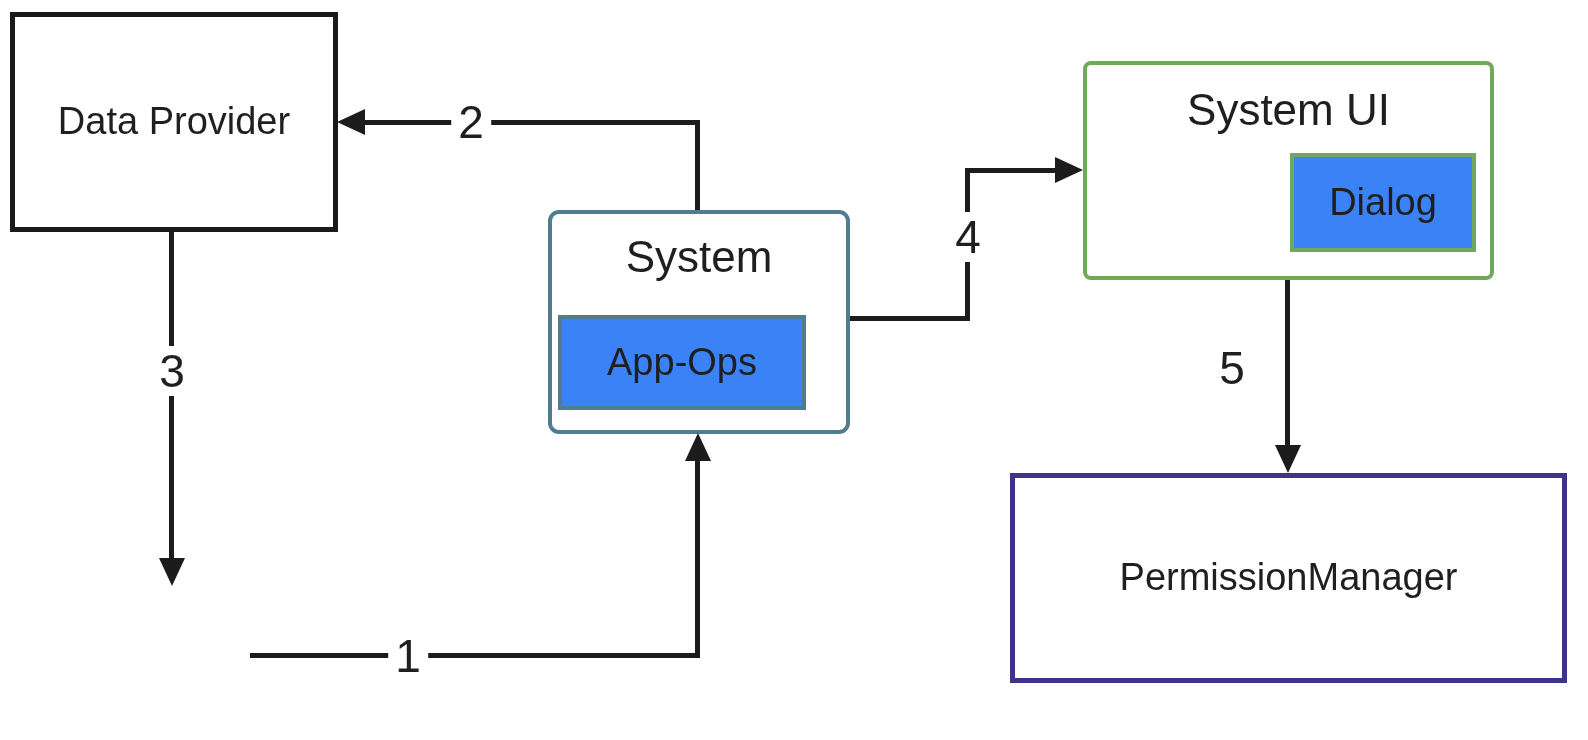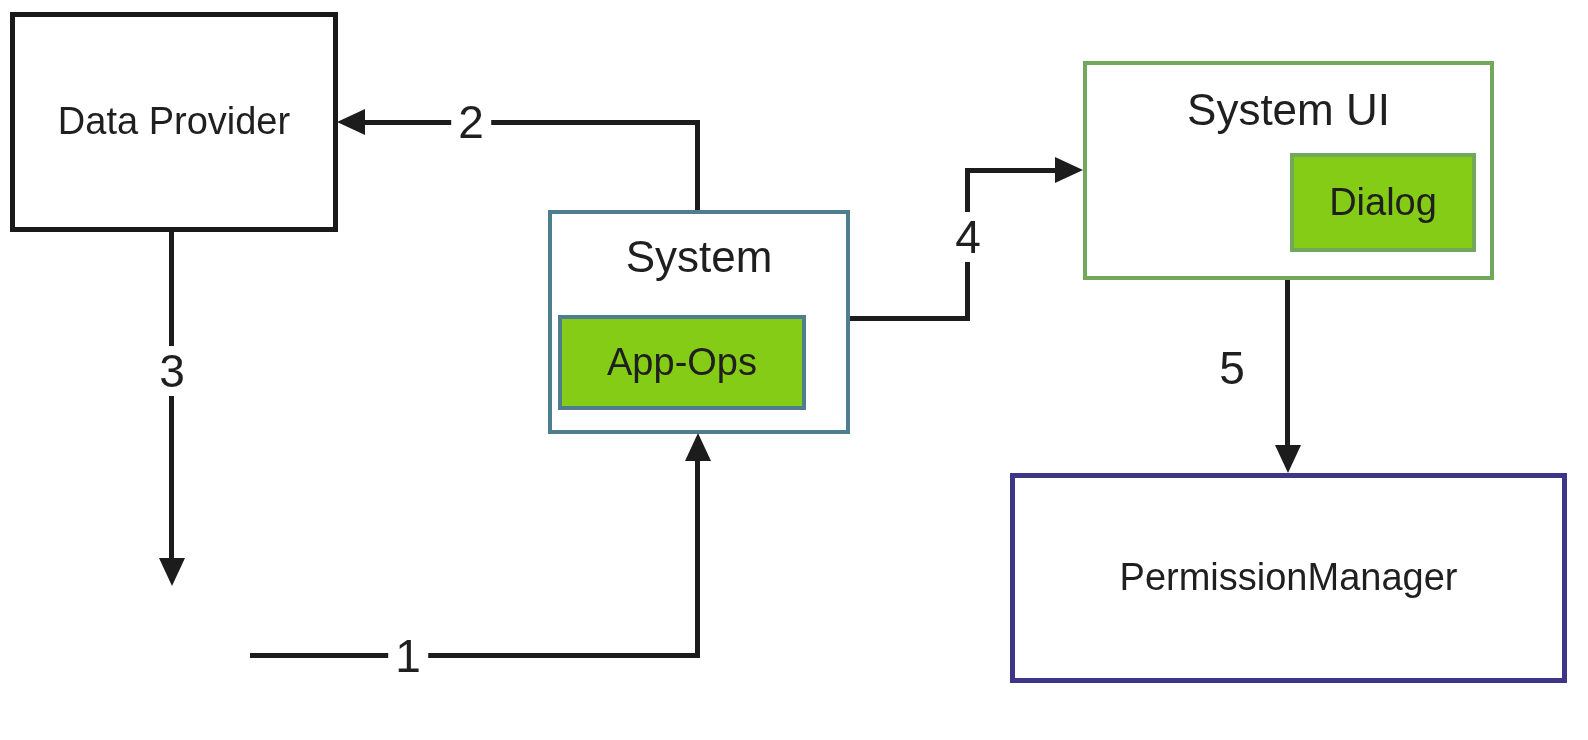--- a/index.html
+++ b/index.html
@@ -24,21 +24,21 @@
     line-height:1.1;
     white-space:nowrap;
   }
   .node.titled{
     justify-content:flex-start;
     flex-direction:column;
   }
   .subnode{
     position:absolute;
     box-sizing:border-box;
-    background:#84cc16;
+    background:#3b82f6;
     display:flex;
     align-items:center;
     justify-content:center;
   }
   
   #node-data-provider{left:10px;top:12px;width:328px;height:220px;border:5px solid #1a1a1a;}
   #node-app{left:102px;top:586px;width:148px;height:136px;border:4px solid #dd736d;}
   #node-system{left:548px;top:210px;width:302px;height:224px;border:4px solid #4d7d8e;}
   #node-system .node-title{margin-top:18px;font-size:44px;}
   #node-app-ops{left:6px;top:101px;width:248px;height:95px;border:4px solid #4d7d8e;}
@@ -90,28 +90,28 @@
 </head>
 <body>
 
 <div class="canvas">
 
   <div class="node" id="node-data-provider" style="border-color: rgb(26, 26, 26);">
     <span class="label">Data Provider</span>
   </div>
 
 
-  <div class="node titled" id="node-system" style="border-color: rgb(77, 125, 142);">
+  <div class="node titled" id="node-system" style="border-color: rgb(77, 125, 142); border-radius: 11px;">
     <span class="node-title">System</span>
     <div class="subnode" id="node-app-ops" style="border-color: rgb(77, 125, 142);">
       <span class="label">App-Ops</span>
     </div>
   </div>
 
-  <div class="node titled" id="node-system-ui" style="border-color: rgb(114, 168, 92);">
+  <div class="node titled" id="node-system-ui" style="border-color: rgb(114, 168, 92); border-radius: 8px;">
     <span class="node-title">System UI</span>
     <div class="subnode" id="node-dialog" style="border-color: rgb(114, 168, 92);">
       <span class="label">Dialog</span>
     </div>
   </div>
 
   <div class="node" id="node-permission-manager" style="border-color: rgb(62, 53, 137);">
     <span class="label">PermissionManager</span>
   </div>
 

